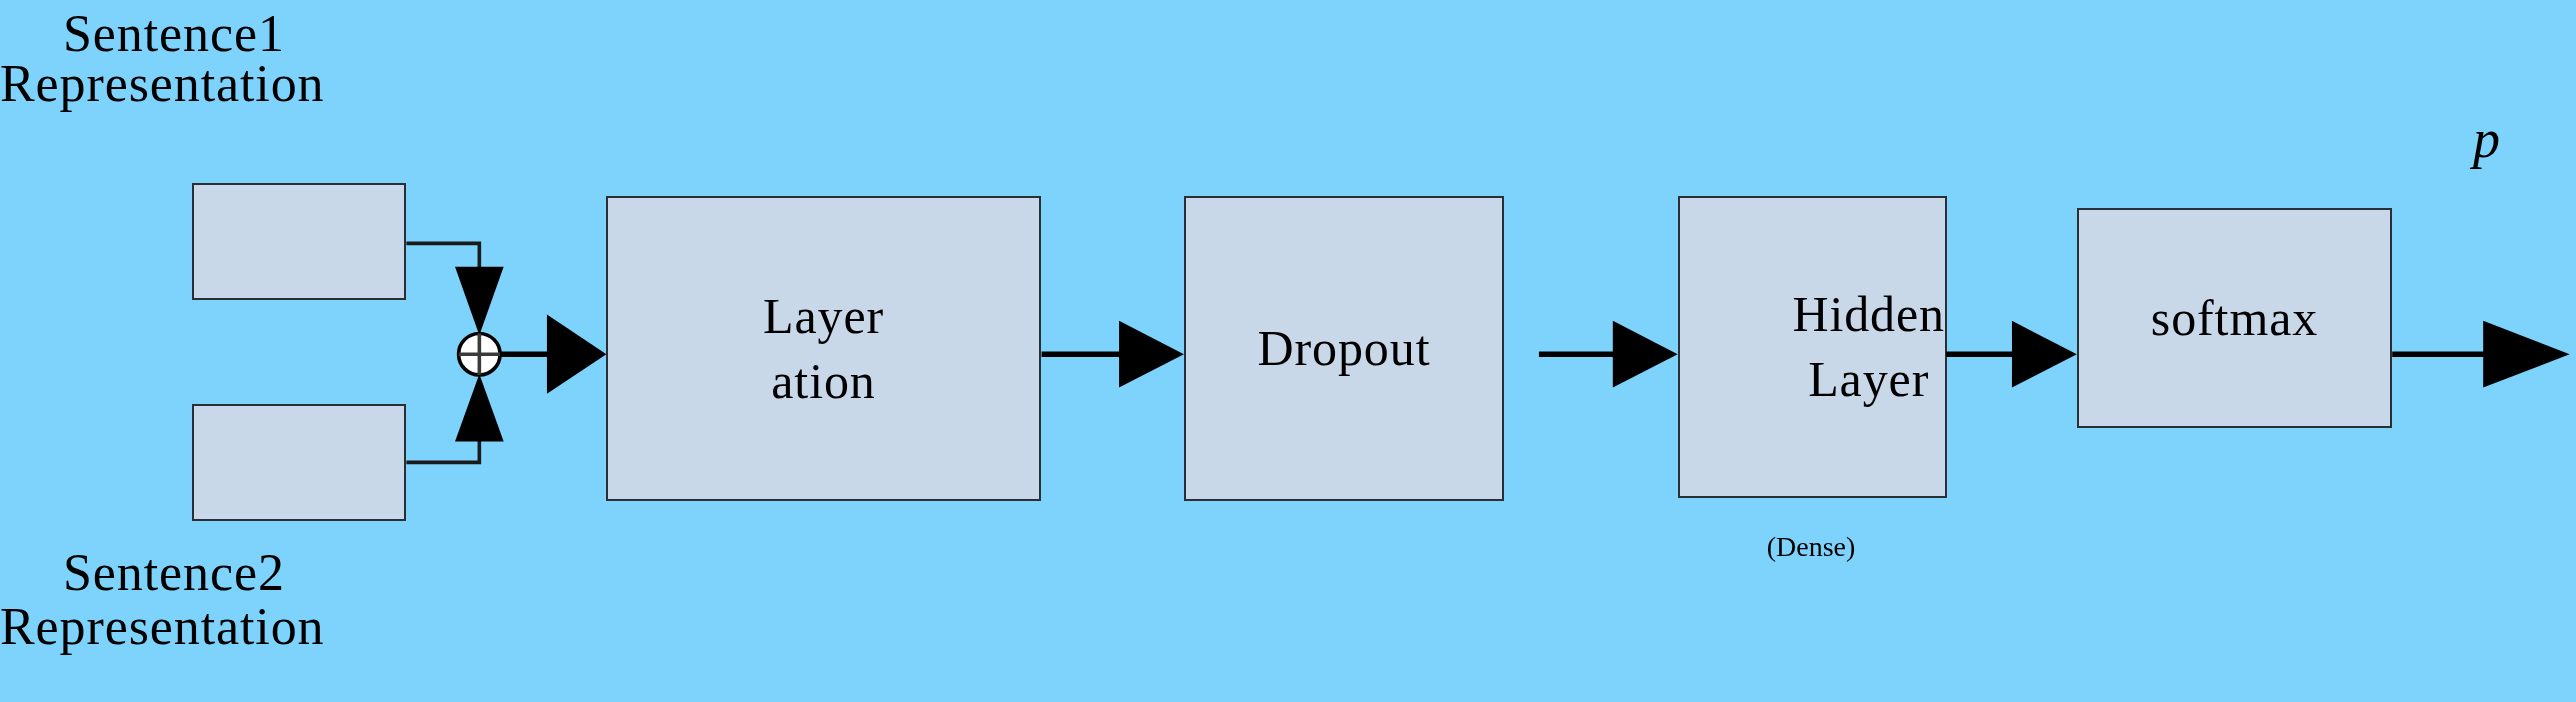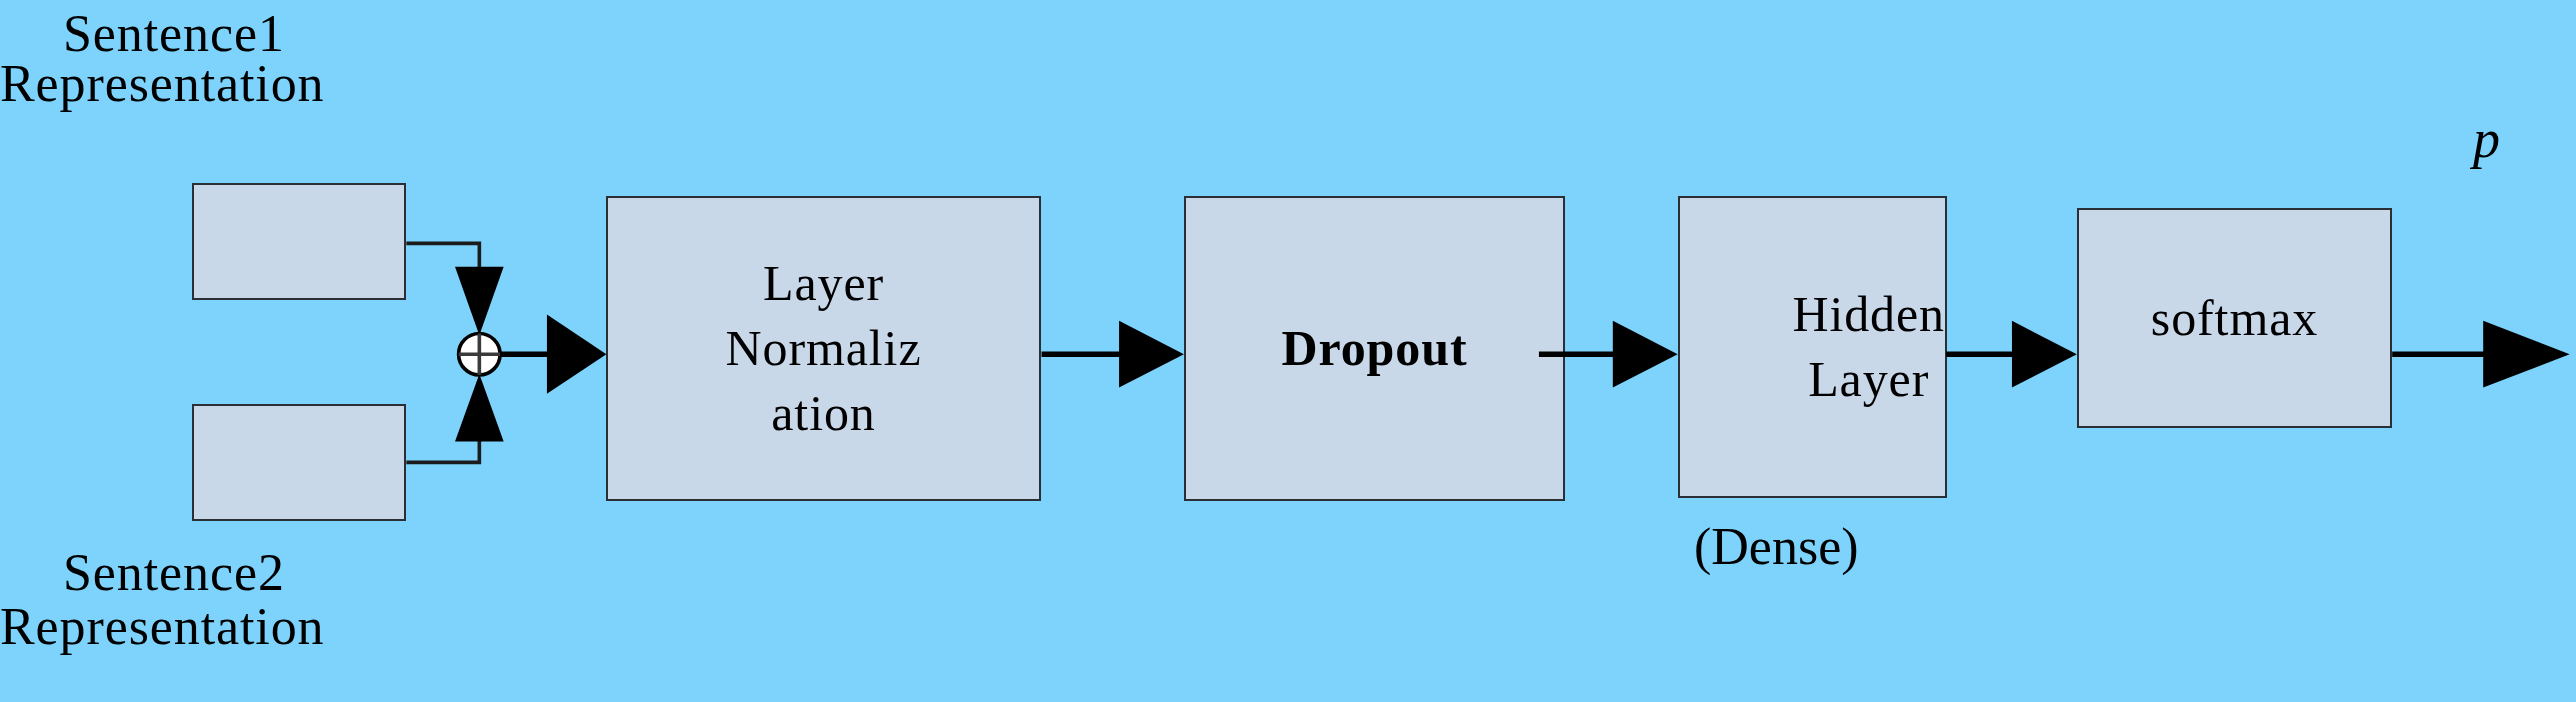--- a/index.html
+++ b/index.html
@@ -29,22 +29,22 @@
   .label-s1-line1 { left: 63px;  top: 1.8px;   }
   .label-s1-line2 { left: 0px;   top: 52px;  }
   .label-s2-line1 { left: 63px;  top: 541px; }
   .label-s2-line2 { left: 0px;   top: 595px; }
 
   .label-dense {
     position: absolute;
     left: 1694px;
     top: 523px;
     width: 234px;
-    text-align: left;
-    font-size: 52px;
+    text-align: center;
+    font-size: 28px;
     line-height: 47px;
     color: #000;
     font-family: "Liberation Serif", "DejaVu Serif", serif;
   }
 
   .label-p {
     position: absolute;
     left: 2473px;
     top: 108px;
     font-size: 54px;
@@ -67,21 +67,21 @@
     font-family: "Liberation Serif", "DejaVu Serif", serif;
     font-size: 50px;
     line-height: 65px;
     letter-spacing: 0.9px;
   }
   .node.blank { font-size: 0; }
 
   #node-sentence1 { left: 192px;  top: 183px; width: 214px; height: 117px; }
   #node-sentence2 { left: 192px;  top: 404px; width: 214px; height: 117px; }
   #node-layernorm { left: 606px;  top: 196px; width: 435px; height: 305px; }
-  #node-dropout   { left: 1184px; top: 196px; width: 381px; height: 305px; font-weight: bold; }
+  #node-dropout   { left: 1184px; top: 196px; width: 320px; height: 305px; }
   #node-hidden    { left: 1678px; top: 196px; width: 269px; height: 302px; justify-content: flex-end; }
   #node-softmax   { left: 2077px; top: 184px; width: 315px; height: 220px; margin-top: 24px; }
 
   
   #wires {
     position: absolute;
     left: 0; top: 0;
     width: 2576px;
     height: 703px;
     pointer-events: none;
@@ -102,21 +102,20 @@
 
   <div class="label label-s2-line1">Sentence2</div>
   <div class="label label-s2-line2">Representation</div>
 
   <div class="node blank" id="node-sentence1"></div>
   <div class="node blank" id="node-sentence2"></div>
 
   <div class="node" id="node-layernorm">
     <div>
       <div>Layer</div>
-      <div>Normaliz</div>
       <div>ation</div>
     </div>
   </div>
 
   <div class="node" id="node-dropout">
     <div>
       <div>Dropout</div>
     </div>
   </div>
 

